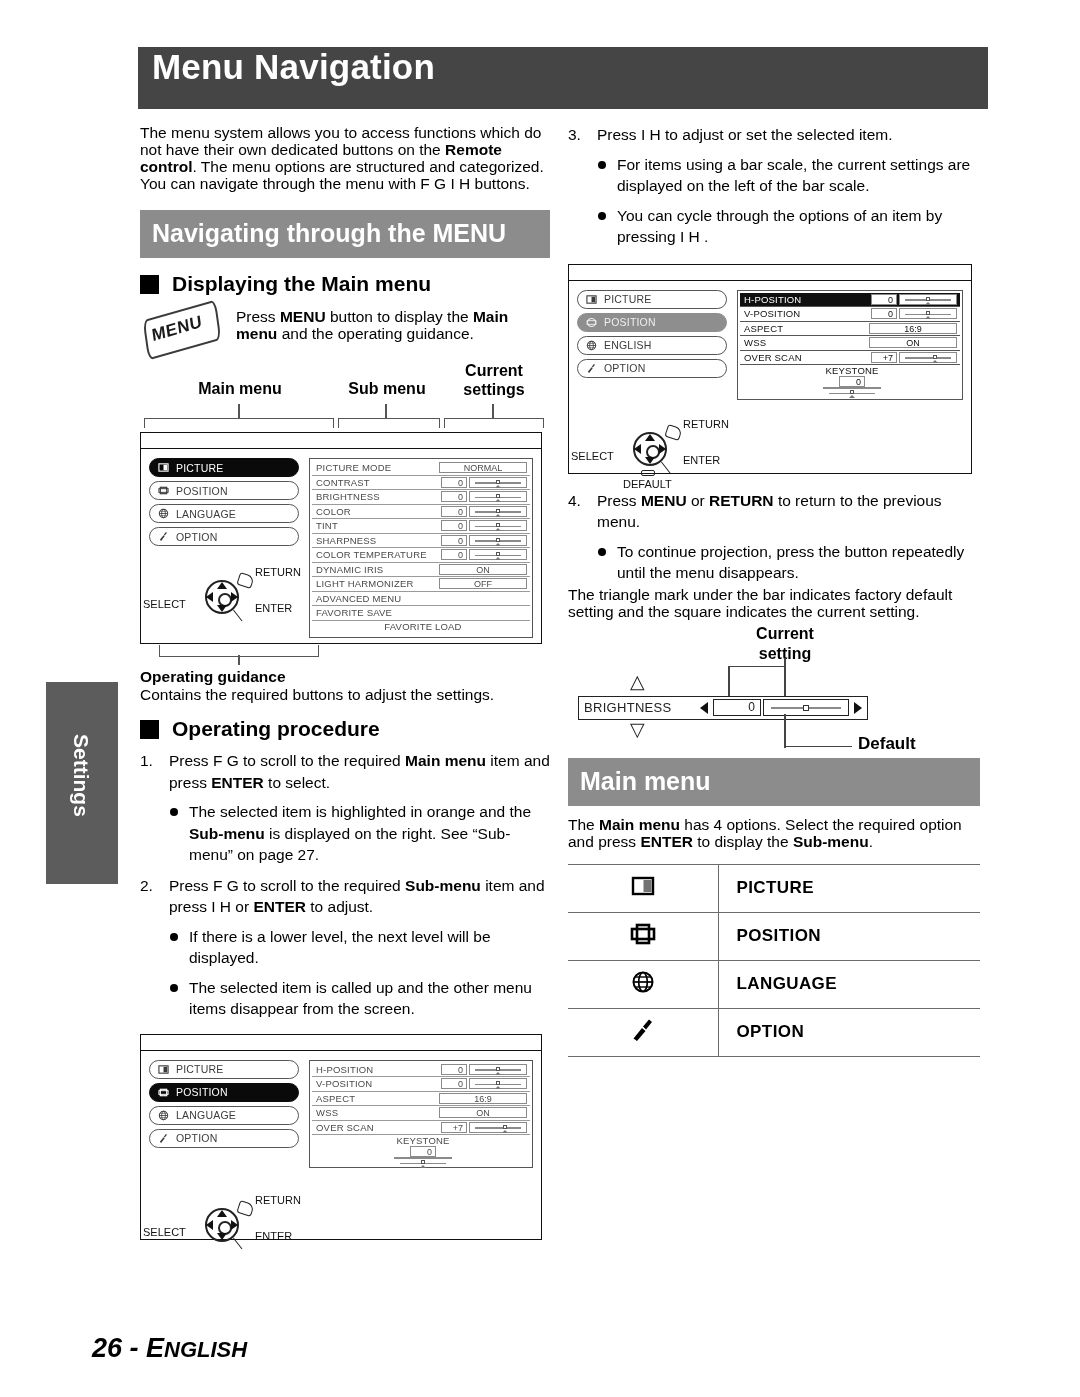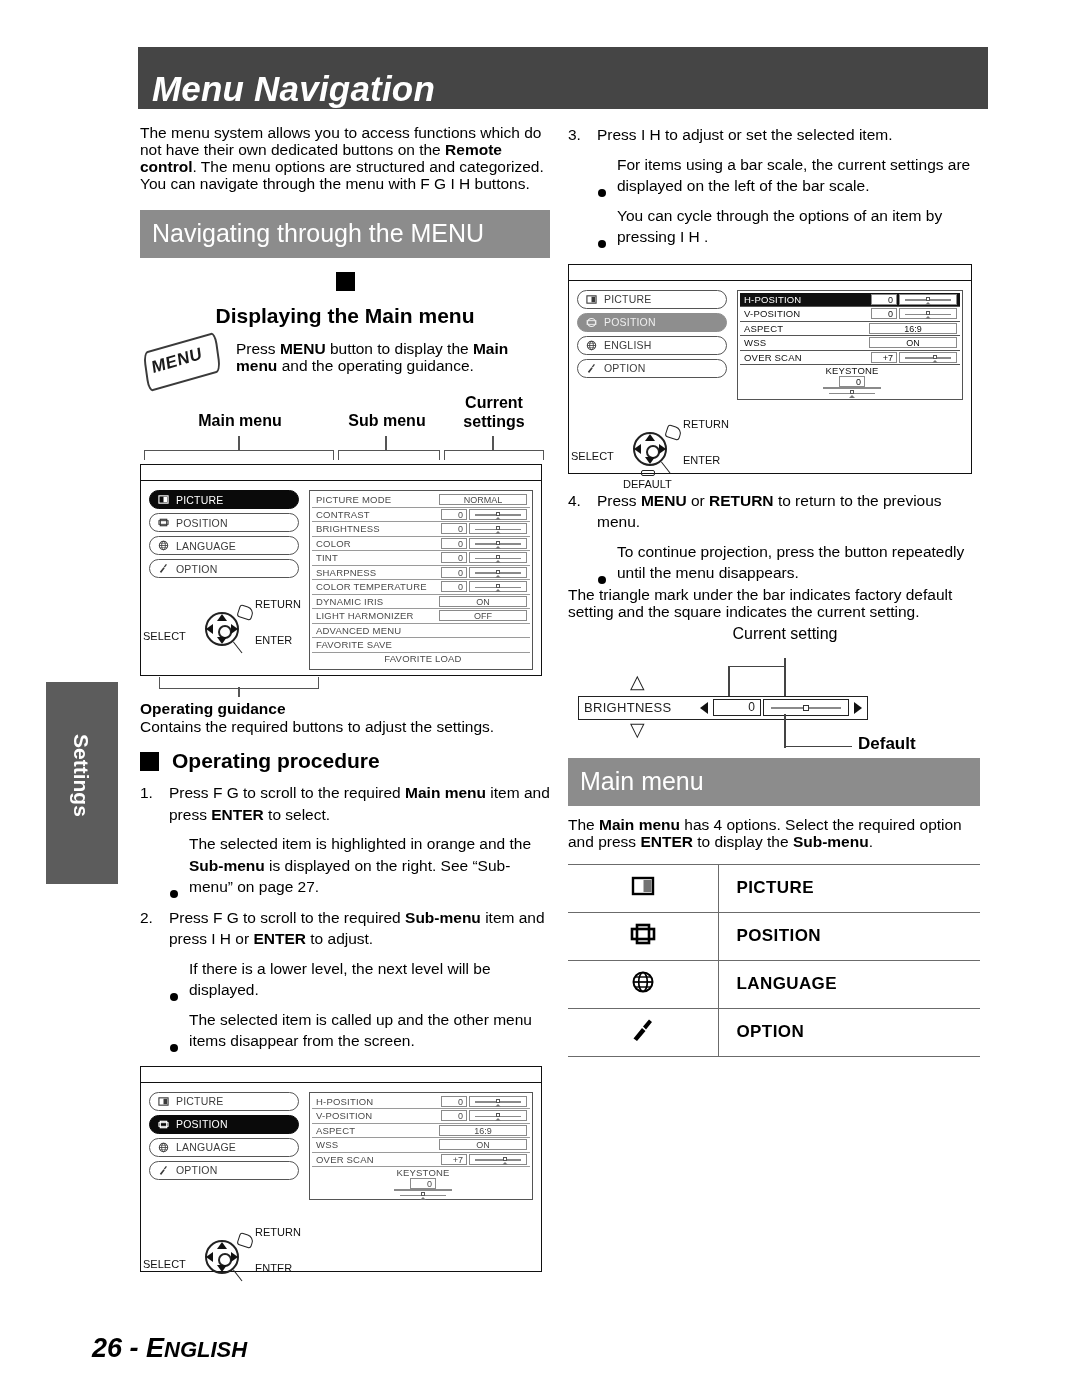--- a/index.html
+++ b/index.html
@@ -10,21 +10,21 @@
     color: #000;
     overflow: hidden;
   }
   .page { position: relative; width: 1080px; height: 1397px; }
 
   
   .title-bar {
     position: absolute; left: 138px; top: 47px;
     width: 850px; height: 62px;
     background: #454545;
-    display: flex; align-items: flex-end; font-style: italic;
+    display: flex; align-items: flex-start;
   }
   .title-bar .title-text {
     color: #fff; font-size: 35px; font-weight: bold;
     letter-spacing: .2px; padding-left: 14px;
   }
 
   
   .side-tab {
     position: absolute; left: 46px; top: 682px;
     width: 72px; height: 202px;
@@ -42,21 +42,21 @@
   
   .col-left  { position: absolute; left: 140px; top: 124px; width: 410px; }
   .col-right { position: absolute; left: 568px; top: 124px; width: 412px; }
 
   p.body { font-size: 15.5px; line-height: 17px; }
   p.body b { font-weight: bold; }
 
   
   .sec-head {
     background: #8c8c8c; color: #fff;
-    font-size: 25px; font-weight: normal;
+    font-size: 25px; font-weight: bold;
     line-height: 31px;
     padding: 8px 12px 9px 12px;
   }
 
   
   .sq-head { display: flex; align-items: center; gap: 13px; }
   .sq-head .sq { width: 19px; height: 19px; background: #000; flex: none; }
   .sq-head .t  { font-size: 21px; font-weight: bold; }
 
   
@@ -78,21 +78,21 @@
   .menukey .lbl {
     position: absolute; left: 11px; top: 15px;
     font-size: 17px; font-weight: bold; letter-spacing: .5px;
     transform: rotate(-16deg) skewX(-8deg);
     color: #1a1a1a;
   }
 
   
   .num-item { display: flex; gap: 9px; font-size: 15.5px; line-height: 21.5px; margin-top: 9px; }
   .num-item .n { width: 20px; flex: none; }
-  .bul-item { display: flex; gap: 11px; font-size: 15.5px; line-height: 21.5px; margin-top: 8px; padding-left: 30px; align-items: flex-end; }
+  .bul-item { display: flex; gap: 11px; font-size: 15.5px; line-height: 21.5px; margin-top: 8px; padding-left: 30px; }
   .bul-item .d { flex: none; width: 8px; height: 8px; border-radius: 50%; background: #000; margin-top: 7px; }
 
   
   .osd {
     border: 1.5px solid #111; background: #fff;
     position: relative;
   }
   .osd .titlestrip { height: 16px; border-bottom: 1.5px solid #111; }
   .osd-body { display: flex; padding: 9px 8px 8px 8px; }
 
@@ -181,21 +181,21 @@
   
   .menutable { width: 100%; border-collapse: collapse; margin-top: 14px; }
   .menutable tr { border-top: 1.5px solid #6b6b6b; }
   .menutable tr:last-child { border-bottom: 1.5px solid #6b6b6b; }
   .menutable td { height: 48px; vertical-align: middle; }
   .menutable td.ic { width: 150px; text-align: center; border-right: 1.5px solid #6b6b6b; }
   .menutable td.nm { padding-left: 18px; font-size: 17px; font-weight: bold; letter-spacing: .4px; }
 
   
   .barfig { position: relative; width: 390px; height: 130px; }
-  .barfig .cur { position: absolute; left: 162px; top: 0px; width: 110px; text-align: center; font-size: 16px; font-weight: normal; line-height: 20px; }
+  .barfig .cur { position: absolute; left: 162px; top: 0px; width: 110px; text-align: center; font-size: 16px; font-weight: bold; line-height: 20px; }
   .barfig .row {
     position: absolute; left: 10px; top: 72px; width: 290px; height: 24px;
     border: 1.5px solid #222; display: flex; align-items: center; padding: 0 5px;
     font-size: 13px; color: #222;
   }
   .barfig .row .nm { flex: 1; letter-spacing: .3px; }
   .barfig .row .numbox { width: 48px; text-align: right; padding-right: 5px; border: 1.5px solid #222; height: 17px; line-height: 15px; font-size: 12px; }
   .barfig .row .scale { width: 86px; height: 17px; border: 1.5px solid #222; margin-left: 2px; position: relative; }
   .barfig .row .scale .ln { position: absolute; left: 7px; right: 7px; top: 7px; height: 1.5px; background: #8a8a8a; }
   .barfig .row .scale .sq { position: absolute; left: 50%; top: 5px; width: 6px; height: 6px; border: 1.5px solid #333; background: #fff; margin-left: -3px; }
@@ -234,21 +234,21 @@
   <div class="col-left">
 
     <p class="body">
       <span>The menu system allows you to access functions which do not have their own dedicated buttons on the </span><b>Remote control</b><span>. The menu options are structured and categorized. You can navigate through the menu with F G I H  buttons.</span>
     </p>
 
     <div class="sec-head" style="margin-top:18px;">
       <span>Navigating through the MENU</span>
     </div>
 
-    <div class="sq-head" style="margin-top:14px;flex-direction:column;">
+    <div class="sq-head" style="margin-top:14px;">
       <div class="sq"></div>
       <div class="t">Displaying the Main menu</div>
     </div>
 
     <div style="display:flex; gap:10px; margin-top:8px; align-items:flex-start;">
       <div class="menukey">
         <div class="shape"></div>
         <div class="lbl">MENU</div>
       </div>
       <p class="body" style="padding-top:4px;">

